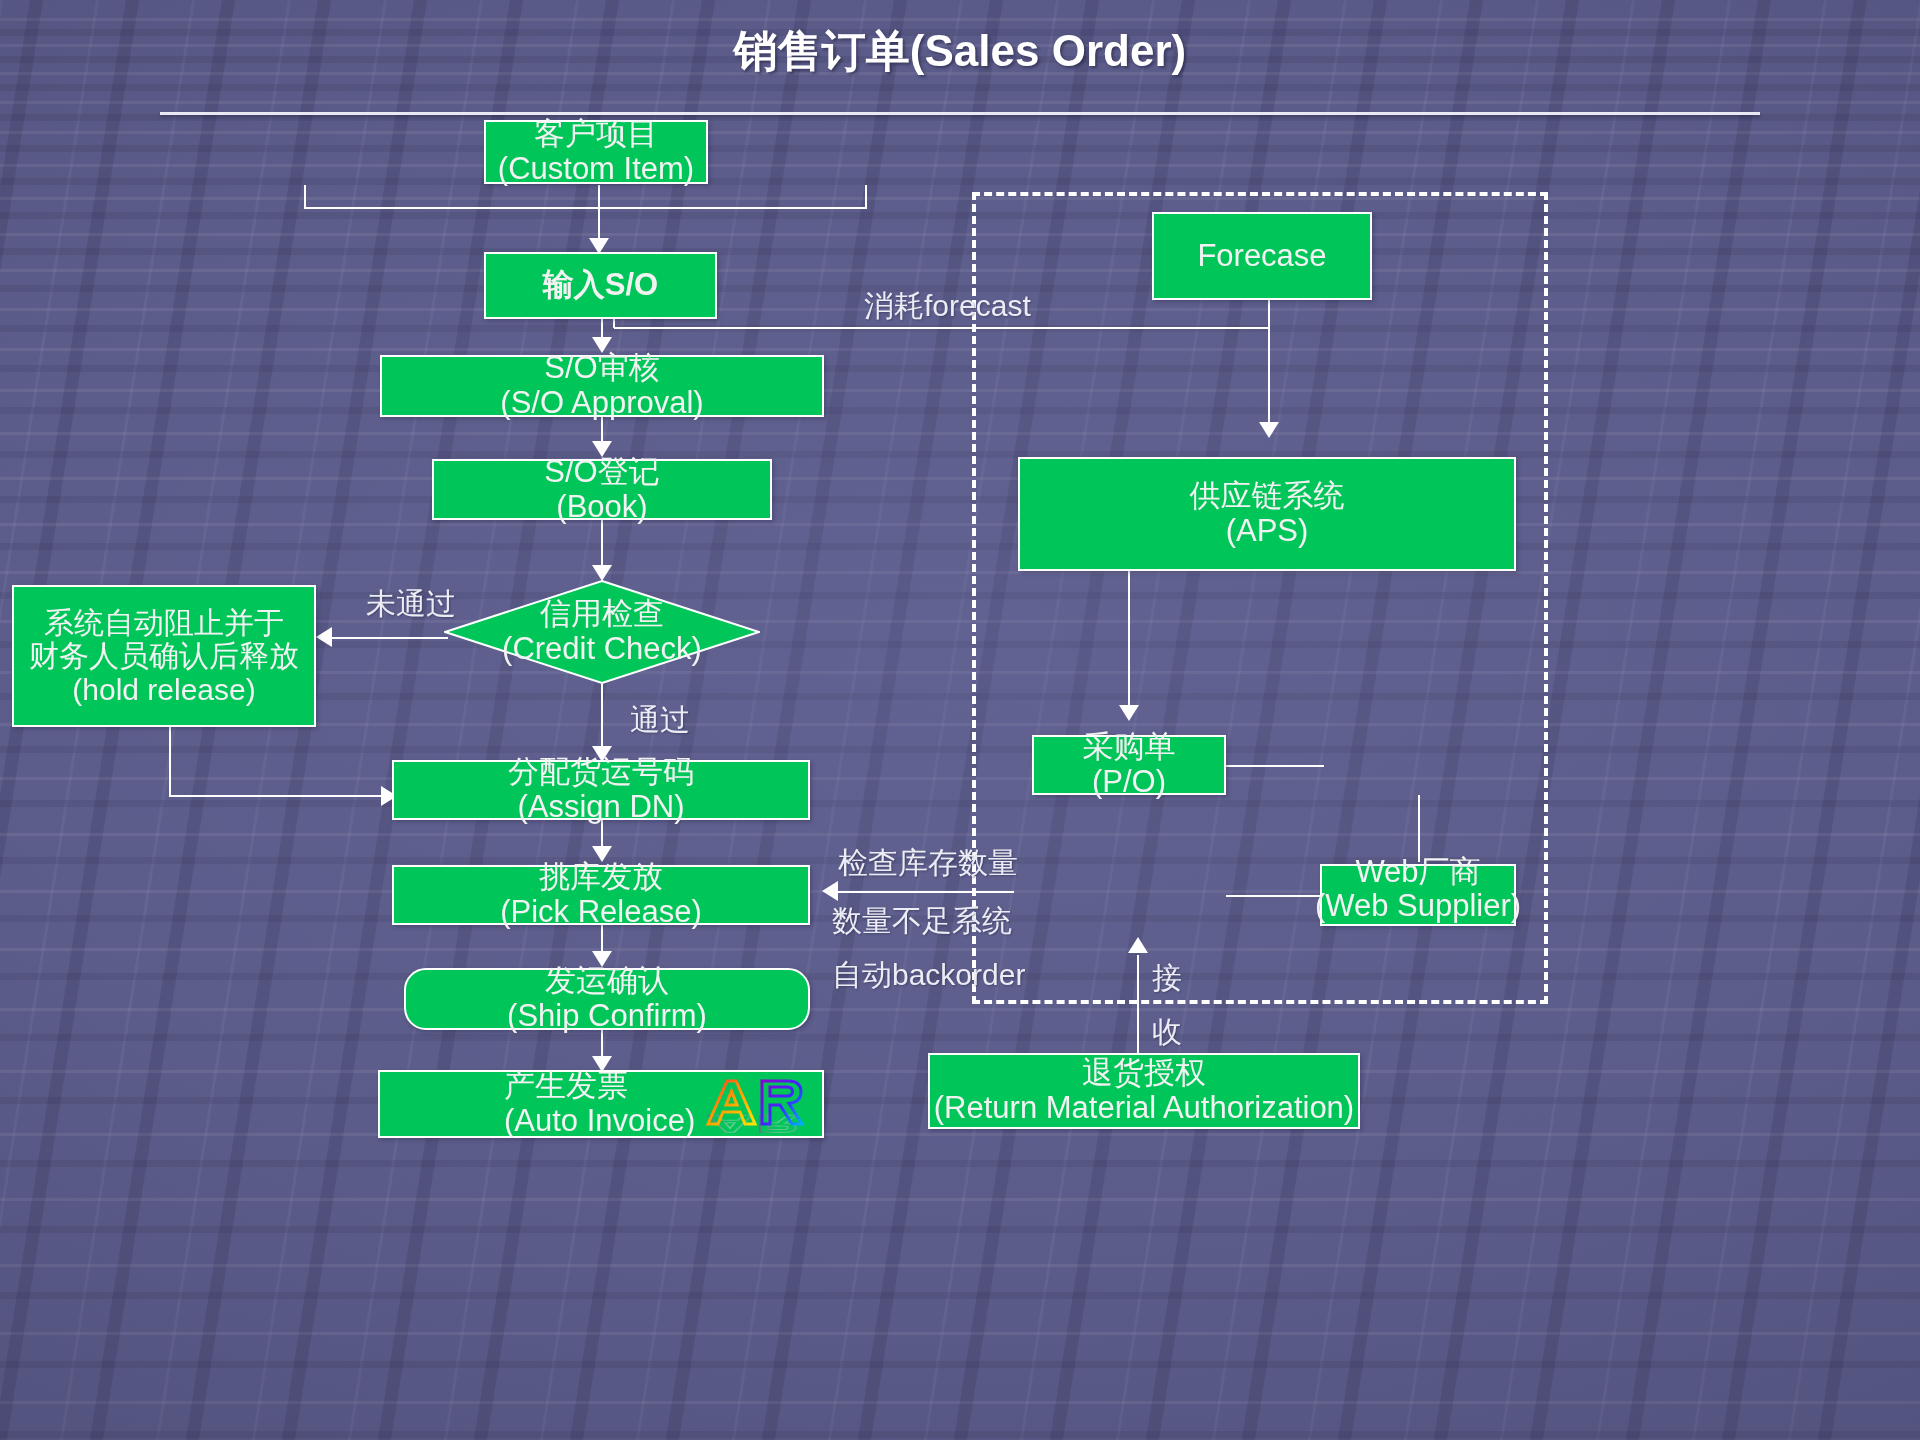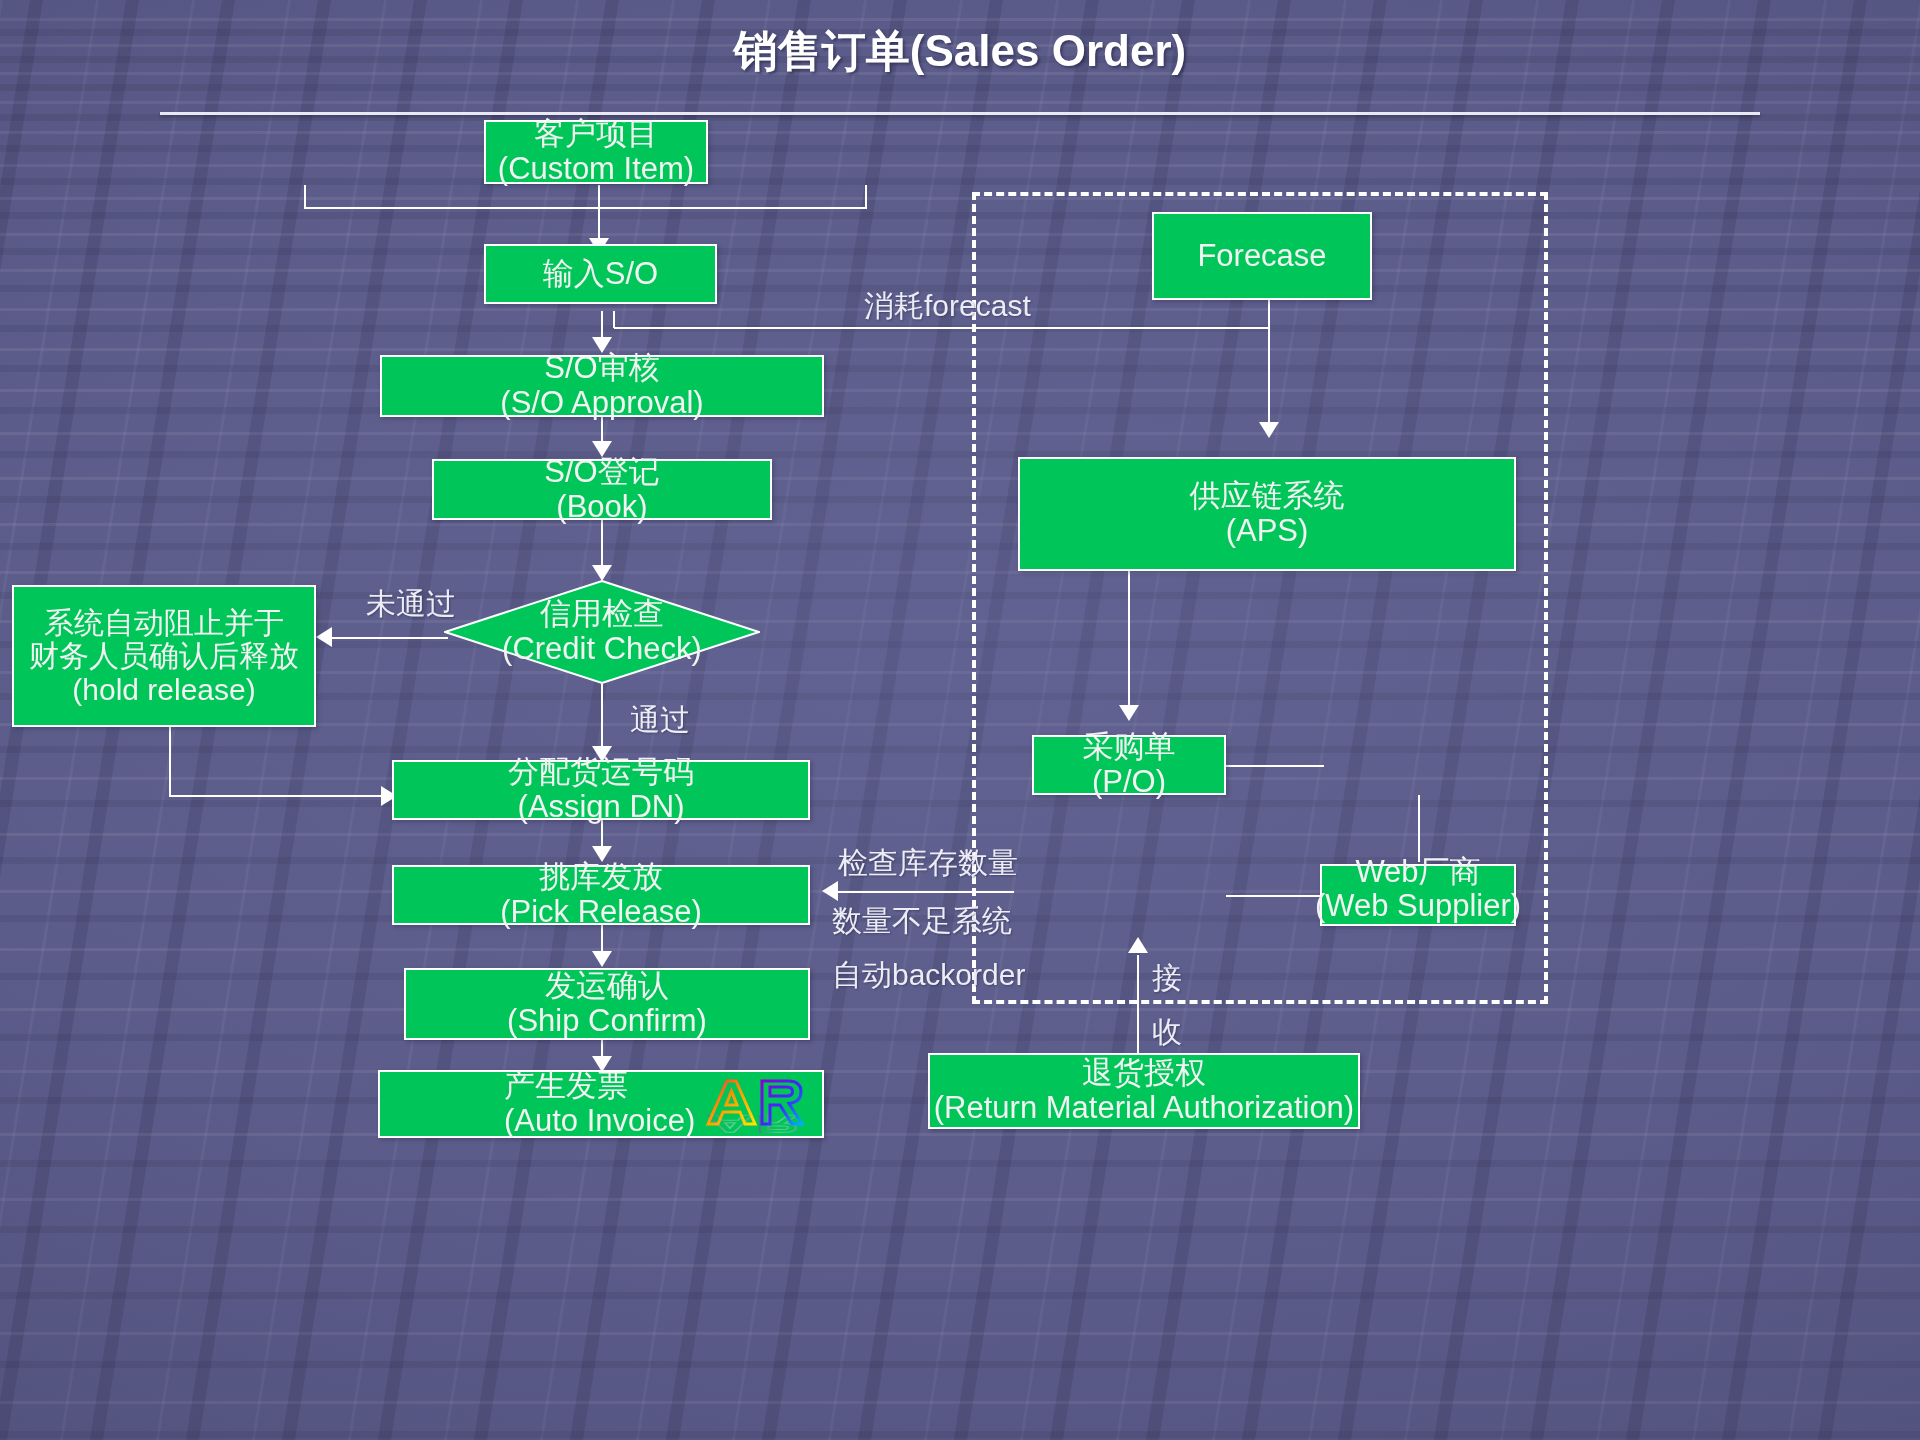--- a/index.html
+++ b/index.html
@@ -304,21 +304,21 @@
   <div class="ln-v" style="left:1137px; top:955px; height:105px;"></div>
   <div class="arrow up" style="left:1128px; top:937px;"></div>
 
 
   <div class="node" style="left:484px; top:120px; width:224px; height:64px;">
     <span class="ln">客户项目</span>
     <span class="ln">(Custom Item)</span>
   </div>
 
 
-  <div class="node" style="left:484px; top:244px; width:233px; height:60px;">
+  <div class="node" style="left:484px; top:252px; width:233px; height:67px;font-weight:bold;">
     <span class="ln">输入S/O</span>
   </div>
 
   <div class="node" style="left:380px; top:355px; width:444px; height:62px;">
     <span class="ln">S/O审核</span>
     <span class="ln">(S/O Approval)</span>
   </div>
 
   <div class="node" style="left:432px; top:459px; width:340px; height:61px;">
     <span class="ln">S/O登记</span>
@@ -344,21 +344,21 @@
   <div class="node" style="left:392px; top:760px; width:418px; height:60px;">
     <span class="ln">分配货运号码</span>
     <span class="ln">(Assign DN)</span>
   </div>
 
   <div class="node" style="left:392px; top:865px; width:418px; height:60px;">
     <span class="ln">挑库发放</span>
     <span class="ln">(Pick Release)</span>
   </div>
 
-  <div class="node" style="left:404px; top:968px; width:406px; height:72px;">
+  <div class="node" style="left:404px; top:968px; width:406px; height:62px;border-radius:22px;">
     <span class="ln">发运确认</span>
     <span class="ln">(Ship Confirm)</span>
   </div>
 
   <div class="node" style="left:378px; top:1070px; width:446px; height:68px; align-items:flex-start; padding-left:124px;">
     <span class="ln">产生发票</span>
     <span class="ln">(Auto Invoice)</span>
   </div>
 
   <div id="ar-logo" style="left:700px; top:1074px; width:120px; height:62px;">

